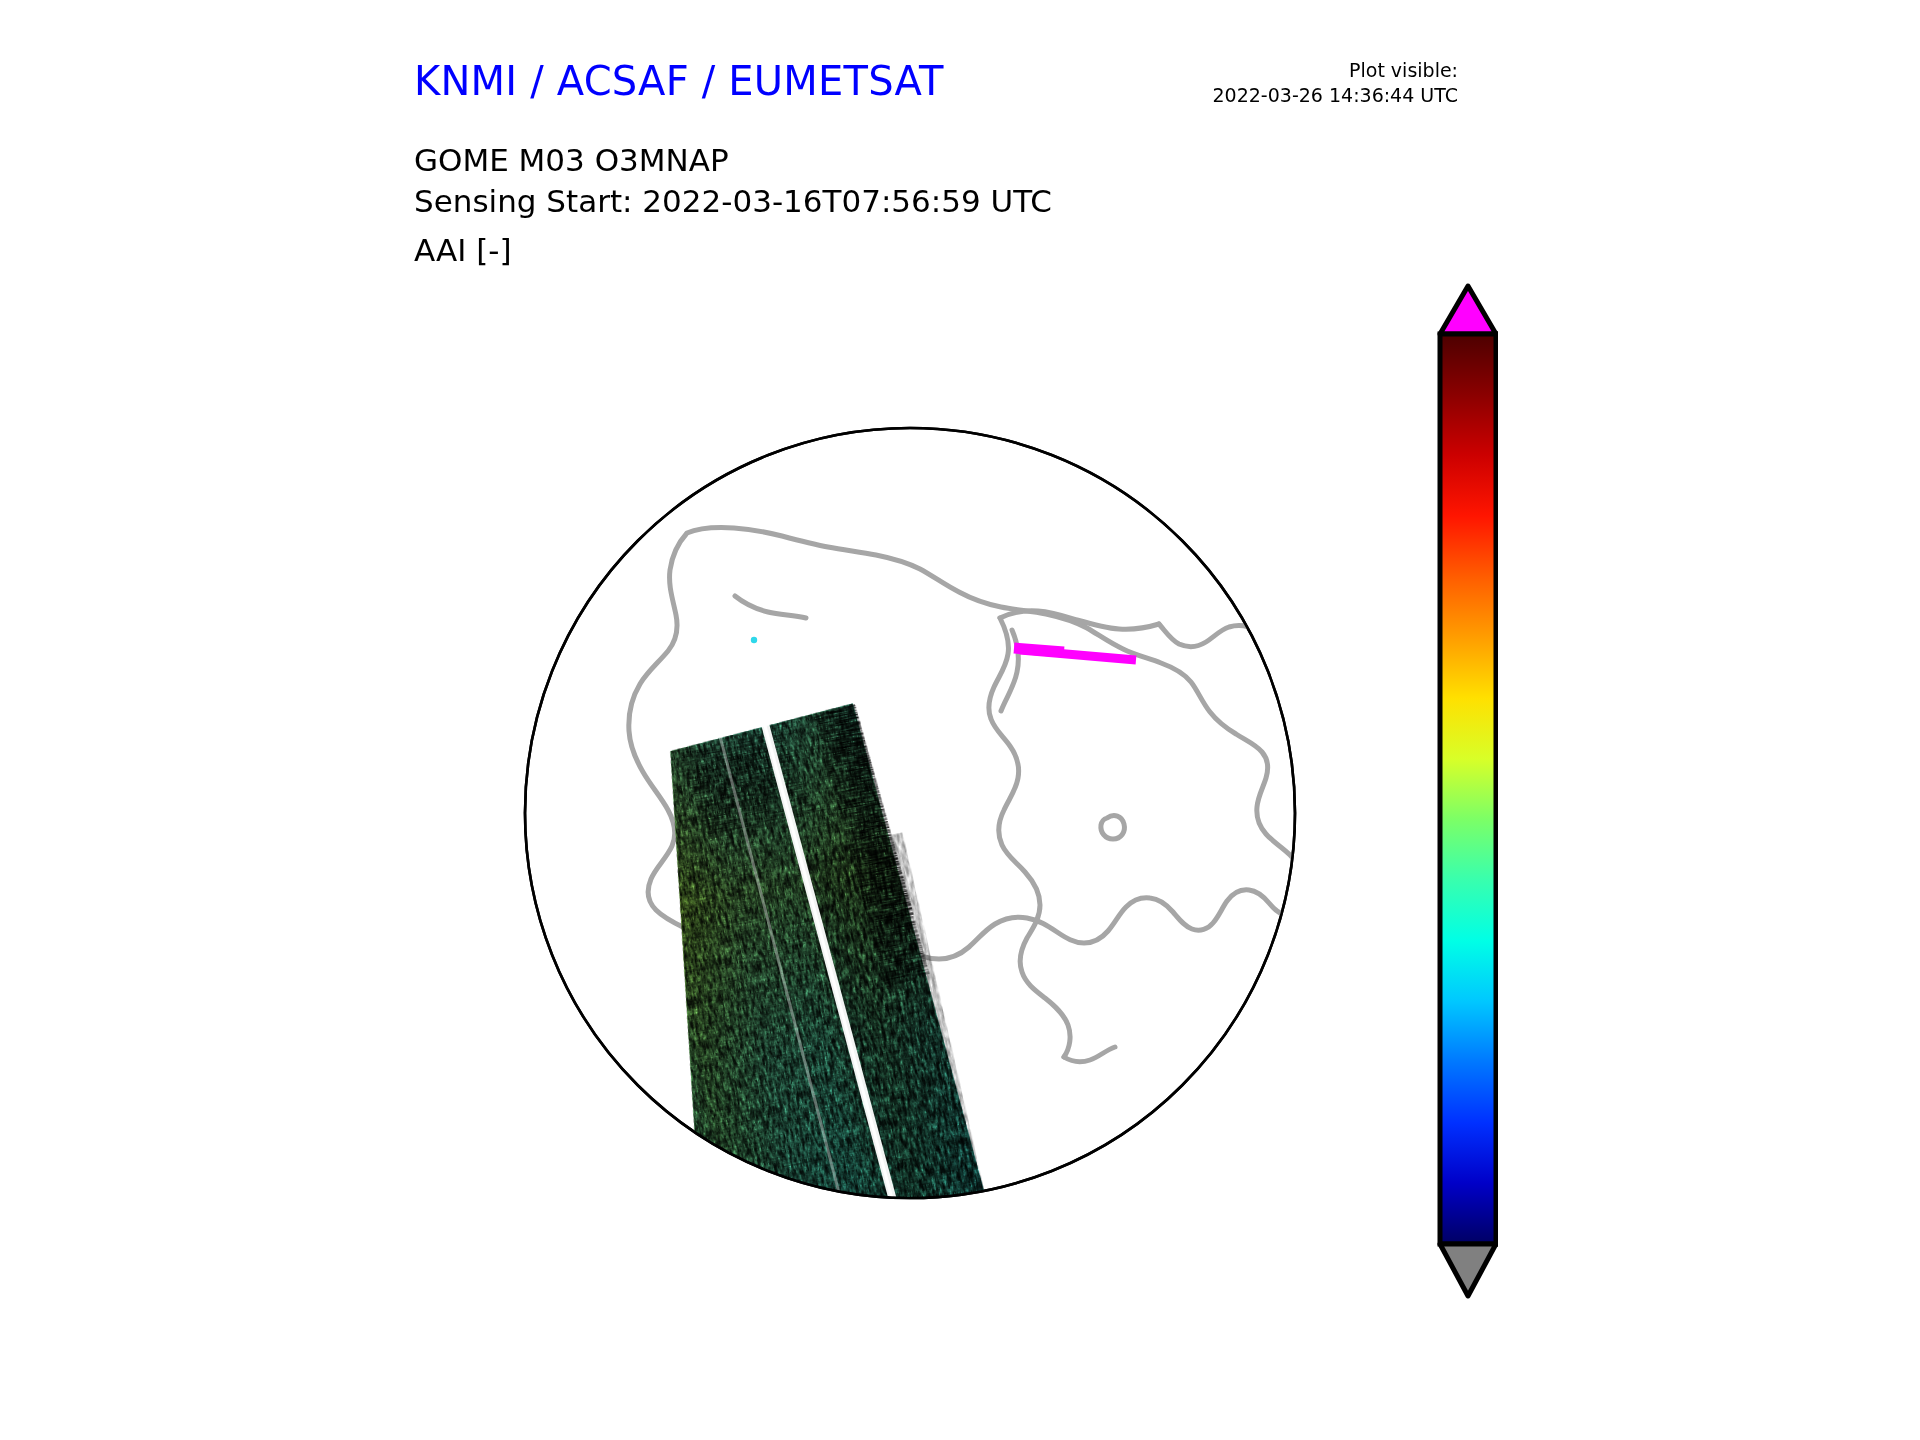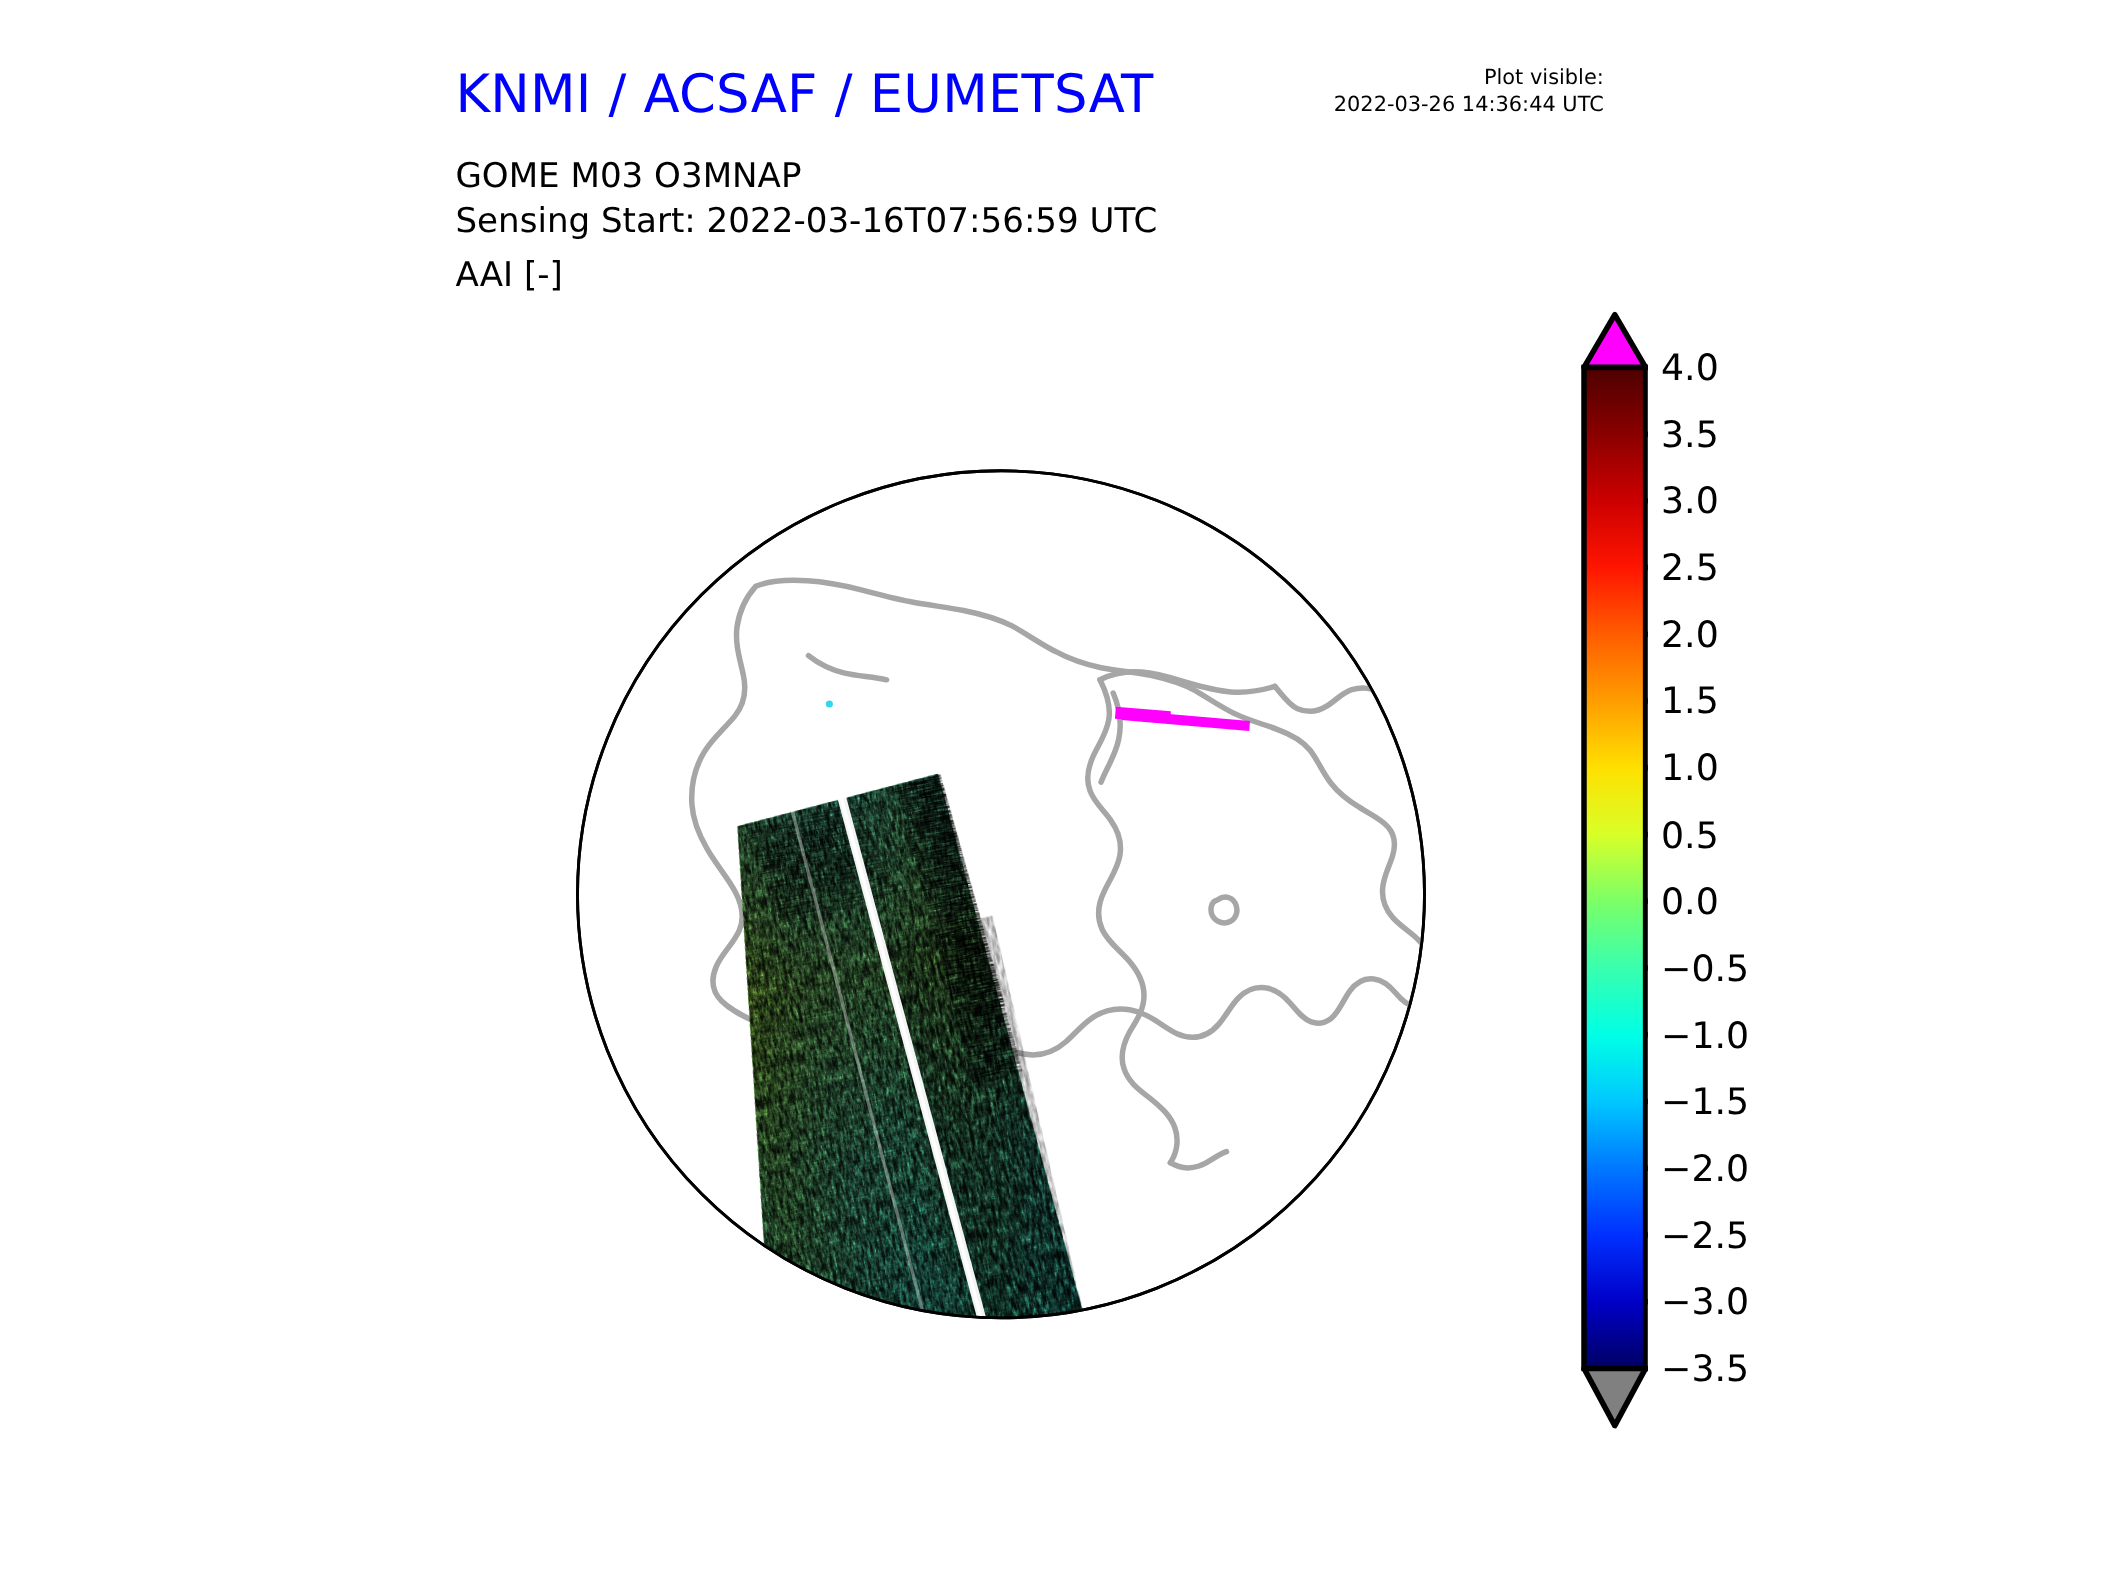--- a/index.html
+++ b/index.html
@@ -14,21 +14,21 @@
     background: #ffffff;
     font-family: "DejaVu Sans", sans-serif;
     overflow: hidden;
   }
 
   
   #org-title {
     position: absolute;
     left: 414px;
     top: 58px;
-    font-size: 48px;
+    font-size: 40px;
     color: #0000ff;
     white-space: nowrap;
     letter-spacing: 0.2px;
   }
   #plot-created-block {
     position: absolute;
     right: 462px;
     top: 58px;
     text-align: right;
     font-size: 19px;
@@ -443,32 +443,14 @@
         <line x1="62" y1="658.7" x2="84" y2="658.7"></line>
         <line x1="62" y1="719.3" x2="84" y2="719.3"></line>
         <line x1="62" y1="780.0" x2="84" y2="780.0"></line>
         <line x1="62" y1="840.7" x2="84" y2="840.7"></line>
         <line x1="62" y1="901.3" x2="84" y2="901.3"></line>
         <line x1="62" y1="962.0" x2="84" y2="962.0"></line>
       </g>
     </svg>
   </div>
 
-  <div id="cb-ticklabels">
-    <div class="cb-label" style="top:52px">4.0</div>
-    <div class="cb-label" style="top:112.7px">3.5</div>
-    <div class="cb-label" style="top:173.3px">3.0</div>
-    <div class="cb-label" style="top:234px">2.5</div>
-    <div class="cb-label" style="top:294.7px">2.0</div>
-    <div class="cb-label" style="top:355.3px">1.5</div>
-    <div class="cb-label" style="top:416px">1.0</div>
-    <div class="cb-label" style="top:476.7px">0.5</div>
-    <div class="cb-label" style="top:537.3px">0.0</div>
-    <div class="cb-label" style="top:598px">−0.5</div>
-    <div class="cb-label" style="top:658.7px">−1.0</div>
-    <div class="cb-label" style="top:719.3px">−1.5</div>
-    <div class="cb-label" style="top:780px">−2.0</div>
-    <div class="cb-label" style="top:840.7px">−2.5</div>
-    <div class="cb-label" style="top:901.3px">−3.0</div>
-    <div class="cb-label" style="top:962px">−3.5</div>
-  </div>
 
 </div>
 
 </body></html>

